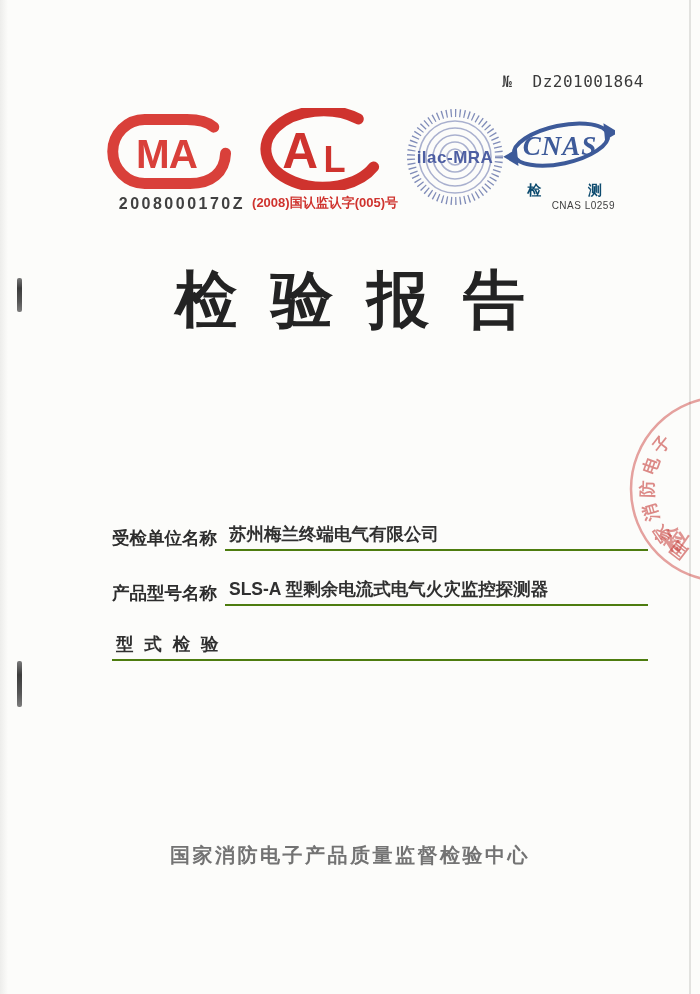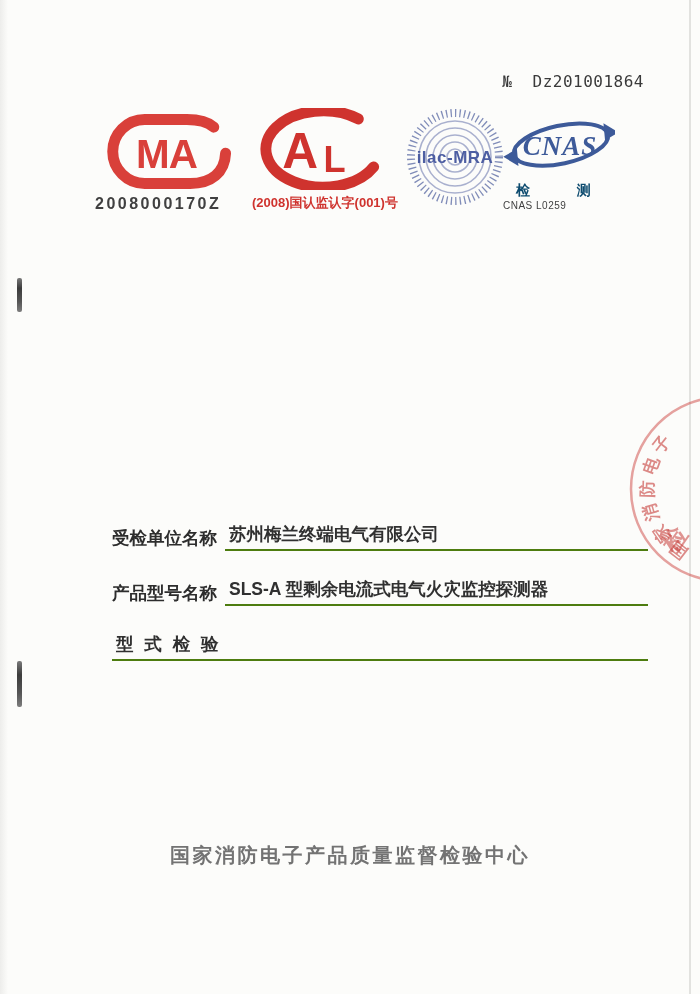--- a/index.html
+++ b/index.html
@@ -15,21 +15,21 @@
   .staple{position:absolute;left:17px;width:5px;border-radius:2px;
     background:linear-gradient(180deg,#7a7a7a,#3c3c3c 30%,#565656 70%,#7d7d7d);}
   .staple-1{top:278px;height:34px;}
   .staple-2{top:661px;height:46px;}
 
   
   .doc-number{position:absolute;top:72px;right:56px;font-size:16px;color:#3a3a3a;
     font-family:"DejaVu Sans Mono",monospace;white-space:pre;letter-spacing:.5px;}
 
   
-  .logo{position:absolute;text-align:left;}
+  .logo{position:absolute;text-align:right;}
   .logo svg{display:block;margin:0 auto;}
   .logo-cma{left:95px;top:112px;width:150px;}
   .logo-cal{left:252px;top:108px;width:146px;}
   .logo-ilac{left:406px;top:106px;width:98px;}
   .logo-cnas{left:503px;top:112px;width:112px;}
   .cap-red-cma{margin-top:3px;font-size:16px;font-weight:bold;color:#404040;letter-spacing:2.5px;white-space:nowrap;}
   .cap-red-cal{margin-top:4px;font-size:13px;font-weight:bold;color:#cf332e;white-space:nowrap;}
   .cap-cnas-cn{margin-top:4px;font-size:14px;color:#0c4a6e;font-weight:bold;letter-spacing:13px;padding-left:13px;white-space:pre;}
   .cap-cnas-code{font-size:10px;color:#404040;letter-spacing:.5px;white-space:nowrap;}
 
@@ -77,21 +77,21 @@
     </svg>
     <div class="cap-red-cma">2008000170Z</div>
   </div>
 
   <div class="logo logo-cal">
     <svg width="146" height="82" viewBox="0 0 146 86">
       <path d="M 107.9 11.5 A 60 40 0 1 0 124 61.8" fill="none" stroke="#cf332e" stroke-width="11.5" stroke-linecap="round"></path>
       <text x="47" y="63" text-anchor="middle" font-size="52" font-weight="bold" fill="#cf332e" font-family="Liberation Sans, sans-serif">A</text>
       <text x="83" y="67" text-anchor="middle" font-size="38" font-weight="bold" fill="#cf332e" font-family="Liberation Sans, sans-serif">L</text>
     </svg>
-    <div class="cap-red-cal">(2008)国认监认字(001)号</div>
+    <div class="cap-red-cal">(2008)国认监认字(005)号</div>
   </div>
 
   <div class="logo logo-ilac">
     <svg width="98" height="102" viewBox="0 0 98 102">
       <circle cx="49" cy="51" r="44" fill="none" stroke="#6b79ad" stroke-width="8" stroke-dasharray="1.3 3.2" opacity="0.85"></circle>
       <g fill="none" stroke="#7e89b8" stroke-width="1.6" opacity="0.65">
         <circle cx="49" cy="51" r="8"></circle>
         <circle cx="49" cy="51" r="15"></circle>
         <circle cx="49" cy="51" r="22"></circle>
         <circle cx="49" cy="51" r="29"></circle>
@@ -107,20 +107,21 @@
         <ellipse cx="58" cy="33" rx="48" ry="19" fill="none" stroke="#3d5a99" stroke-width="4"></ellipse>
         <polygon points="104,21 117,33 102,38" fill="#3d5a99"></polygon>
         <polygon points="12,45 -1,33 14,28" fill="#3d5a99"></polygon>
       </g>
       <text x="57" y="43" text-anchor="middle" font-size="27" font-weight="bold" font-style="italic" fill="#3d5a99" font-family="Liberation Serif, serif" letter-spacing="1">CNAS</text>
     </svg>
     <div class="cap-cnas-cn">检  测</div>
     <div class="cap-cnas-code">CNAS L0259</div>
   </div>
 
+  <h1 class="title">检验报告</h1>
 
   <div class="fields">
     <div class="frow">
       <span class="flabel">受检单位名称</span>
       <span class="fvalue">苏州梅兰终端电气有限公司</span>
     </div>
     <div class="frow">
       <span class="flabel">产品型号名称</span>
       <span class="fvalue">SLS-A 型剩余电流式电气火灾监控探测器</span>
     </div>

